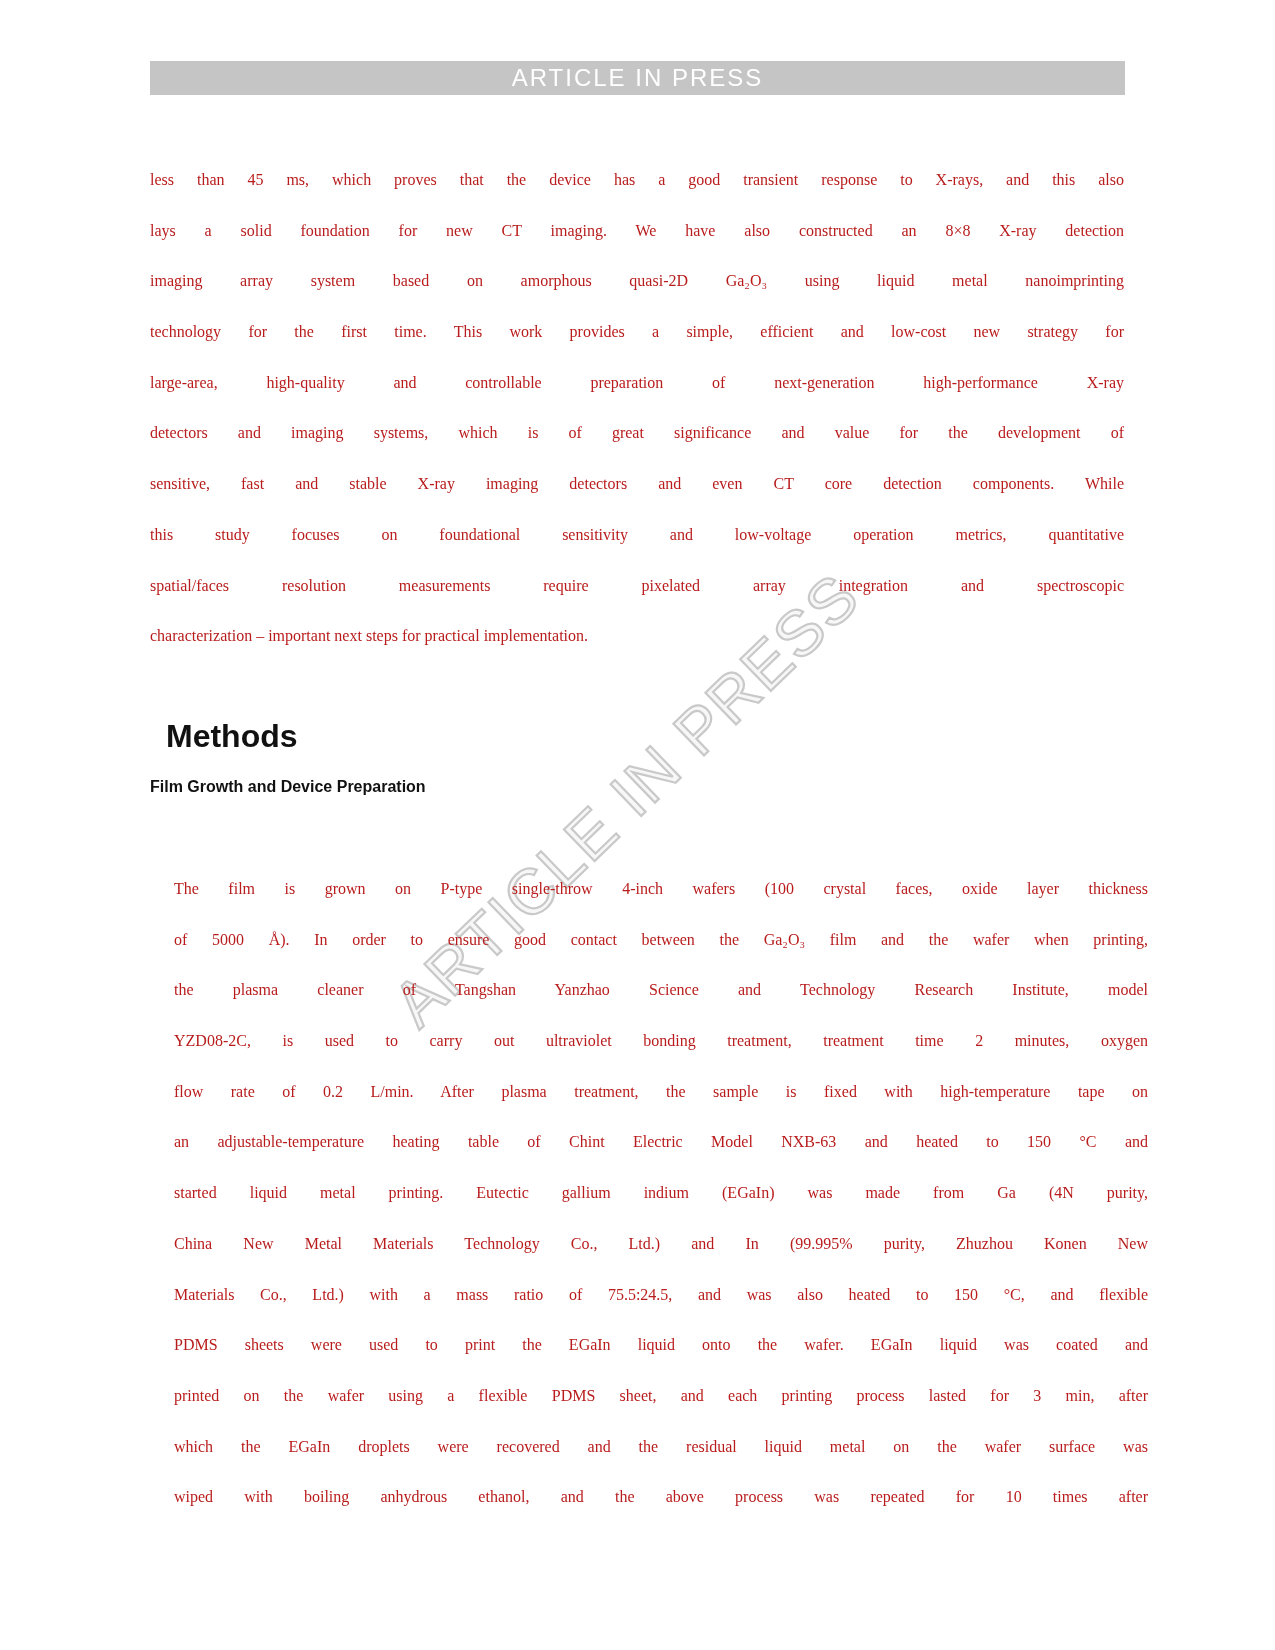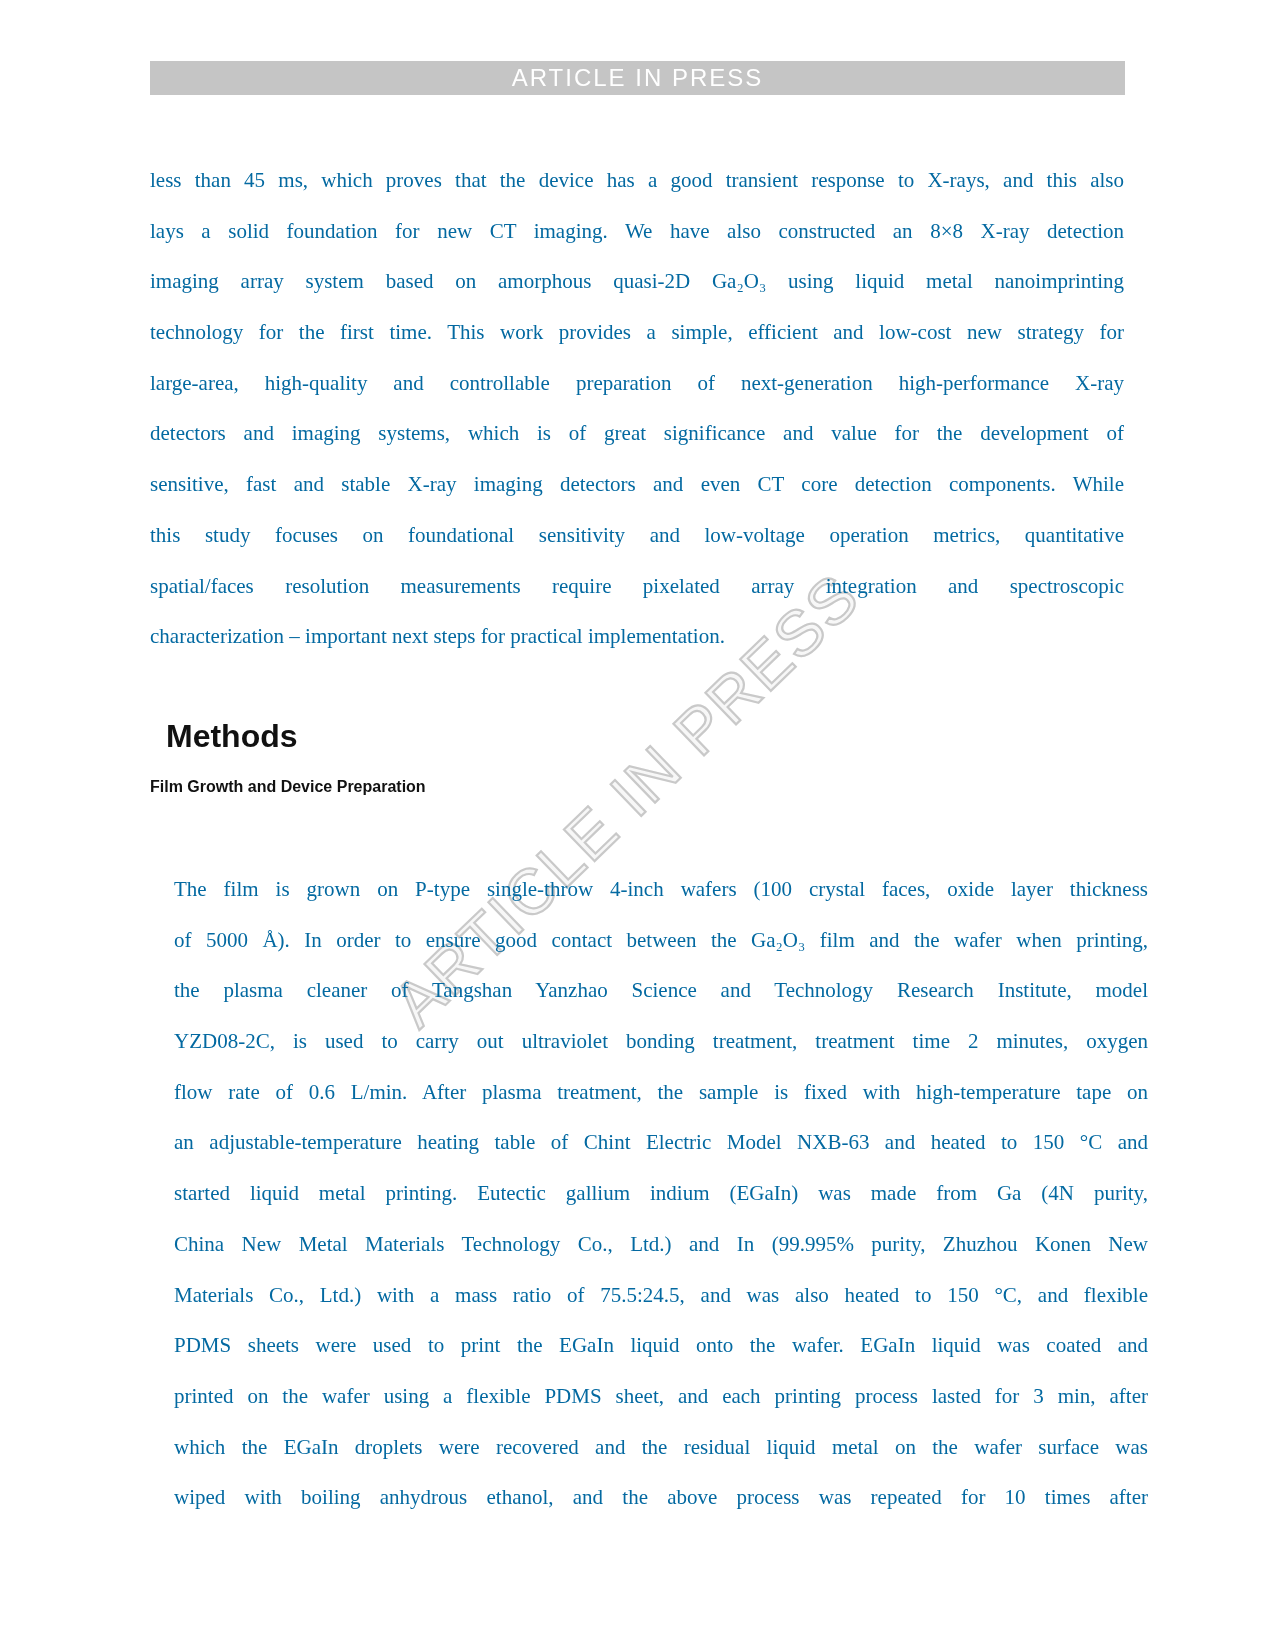--- a/index.html
+++ b/index.html
@@ -54,22 +54,22 @@
   }
   @supports not (-webkit-text-stroke: 1px black) {
     .watermark { color: #cccccc; }
   }
 
   
   .par {
     position: absolute;
     left: 150px;
     width: 974px;
-    font-size: 21px;
-    color: #0369a1;
+    font-size: 16px;
+    color: #b91c1c;
   }
   .par1 { top: 155px; }
   .par2 { top: 864px; margin-left: 24px; }
   .jline {
     line-height: 50.7px;
     height: 50.7px;
     text-align: justify;
     text-align-last: justify;
     overflow: hidden;
     white-space: nowrap;
@@ -128,21 +128,21 @@
 
   <h1 class="methods-heading">Methods</h1>
 
   <h2 class="sub-heading">Film Growth and Device Preparation</h2>
 
   <div class="par par2">
       <div class="jline">The film is grown on P-type single-throw 4-inch wafers (100 crystal faces, oxide layer thickness</div>
       <div class="jline">of 5000 Å). In order to ensure good contact between the Ga₂O₃ film and the wafer when printing,</div>
       <div class="jline">the plasma cleaner of Tangshan Yanzhao Science and Technology Research Institute, model</div>
       <div class="jline">YZD08-2C, is used to carry out ultraviolet bonding treatment, treatment time 2 minutes, oxygen</div>
-      <div class="jline">flow rate of 0.6 L/min. After plasma treatment, the sample is fixed with high-temperature tape on</div>
+      <div class="jline">flow rate of 0.2 L/min. After plasma treatment, the sample is fixed with high-temperature tape on</div>
       <div class="jline">an adjustable-temperature heating table of Chint Electric Model NXB-63 and heated to 150 °C and</div>
       <div class="jline">started liquid metal printing. Eutectic gallium indium (EGaIn) was made from Ga (4N purity,</div>
       <div class="jline">China New Metal Materials Technology Co., Ltd.) and In (99.995% purity, Zhuzhou Konen New</div>
       <div class="jline">Materials Co., Ltd.) with a mass ratio of 75.5:24.5, and was also heated to 150 °C, and flexible</div>
       <div class="jline">PDMS sheets were used to print the EGaIn liquid onto the wafer. EGaIn liquid was coated and</div>
       <div class="jline">printed on the wafer using a flexible PDMS sheet, and each printing process lasted for 3 min, after</div>
       <div class="jline">which the EGaIn droplets were recovered and the residual liquid metal on the wafer surface was</div>
       <div class="jline">wiped with boiling anhydrous ethanol, and the above process was repeated for 10 times after</div>
     </div>
 

